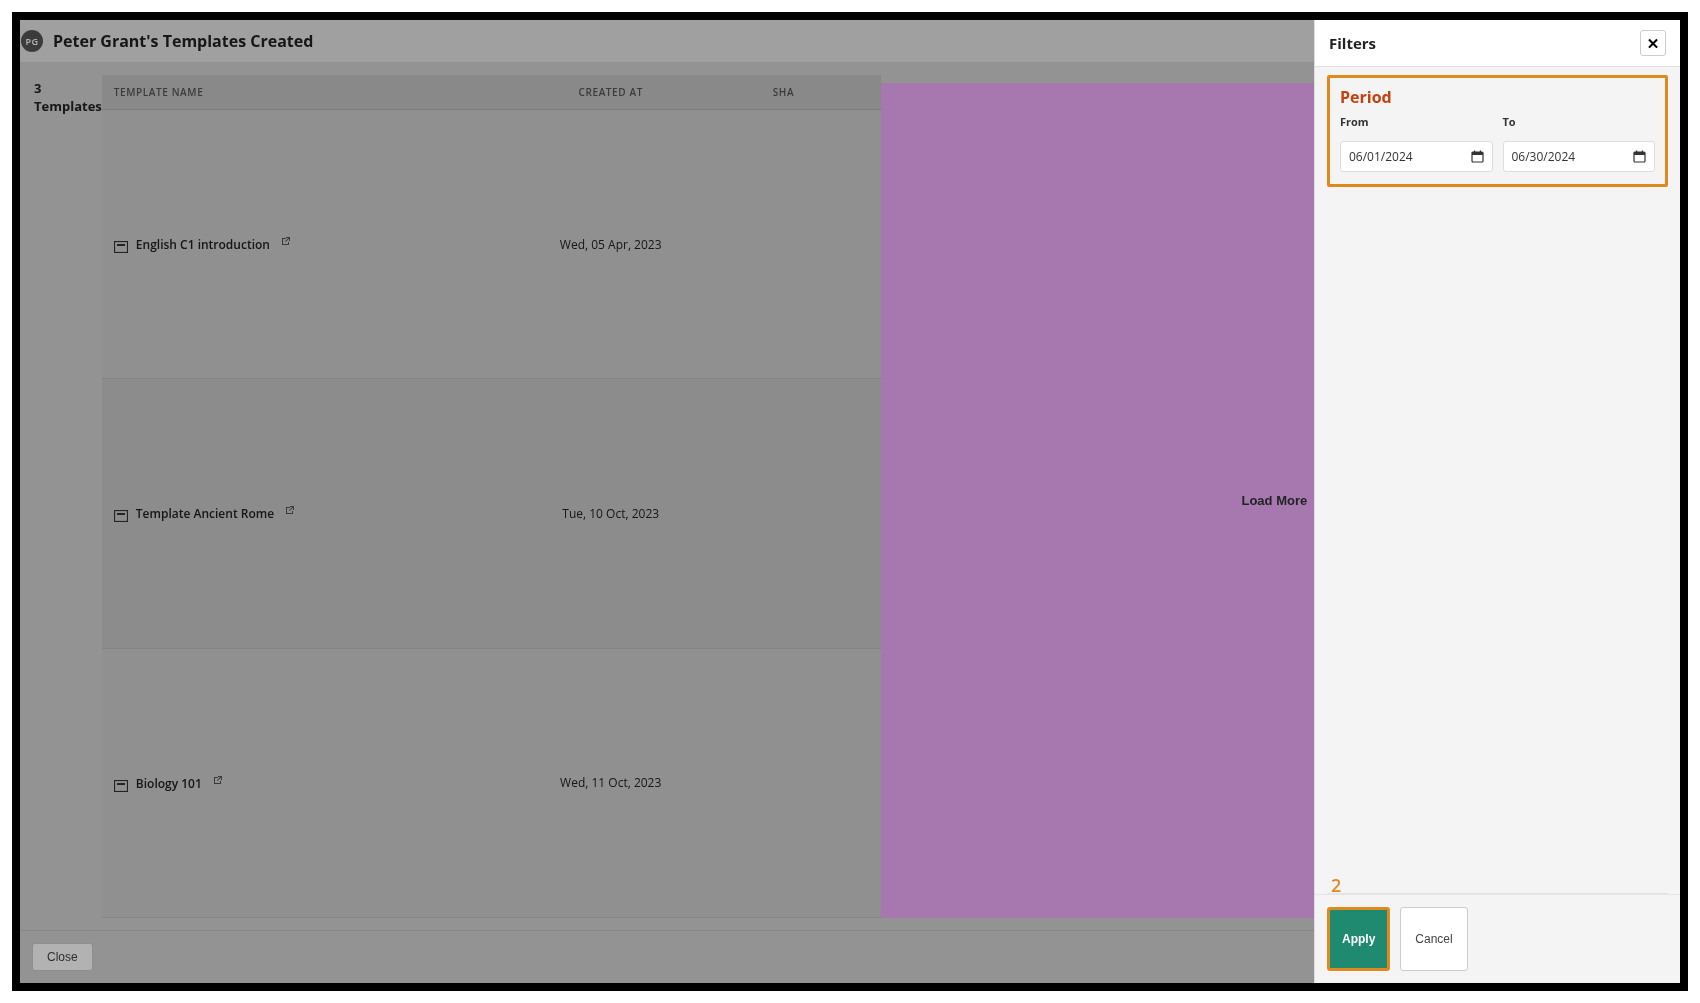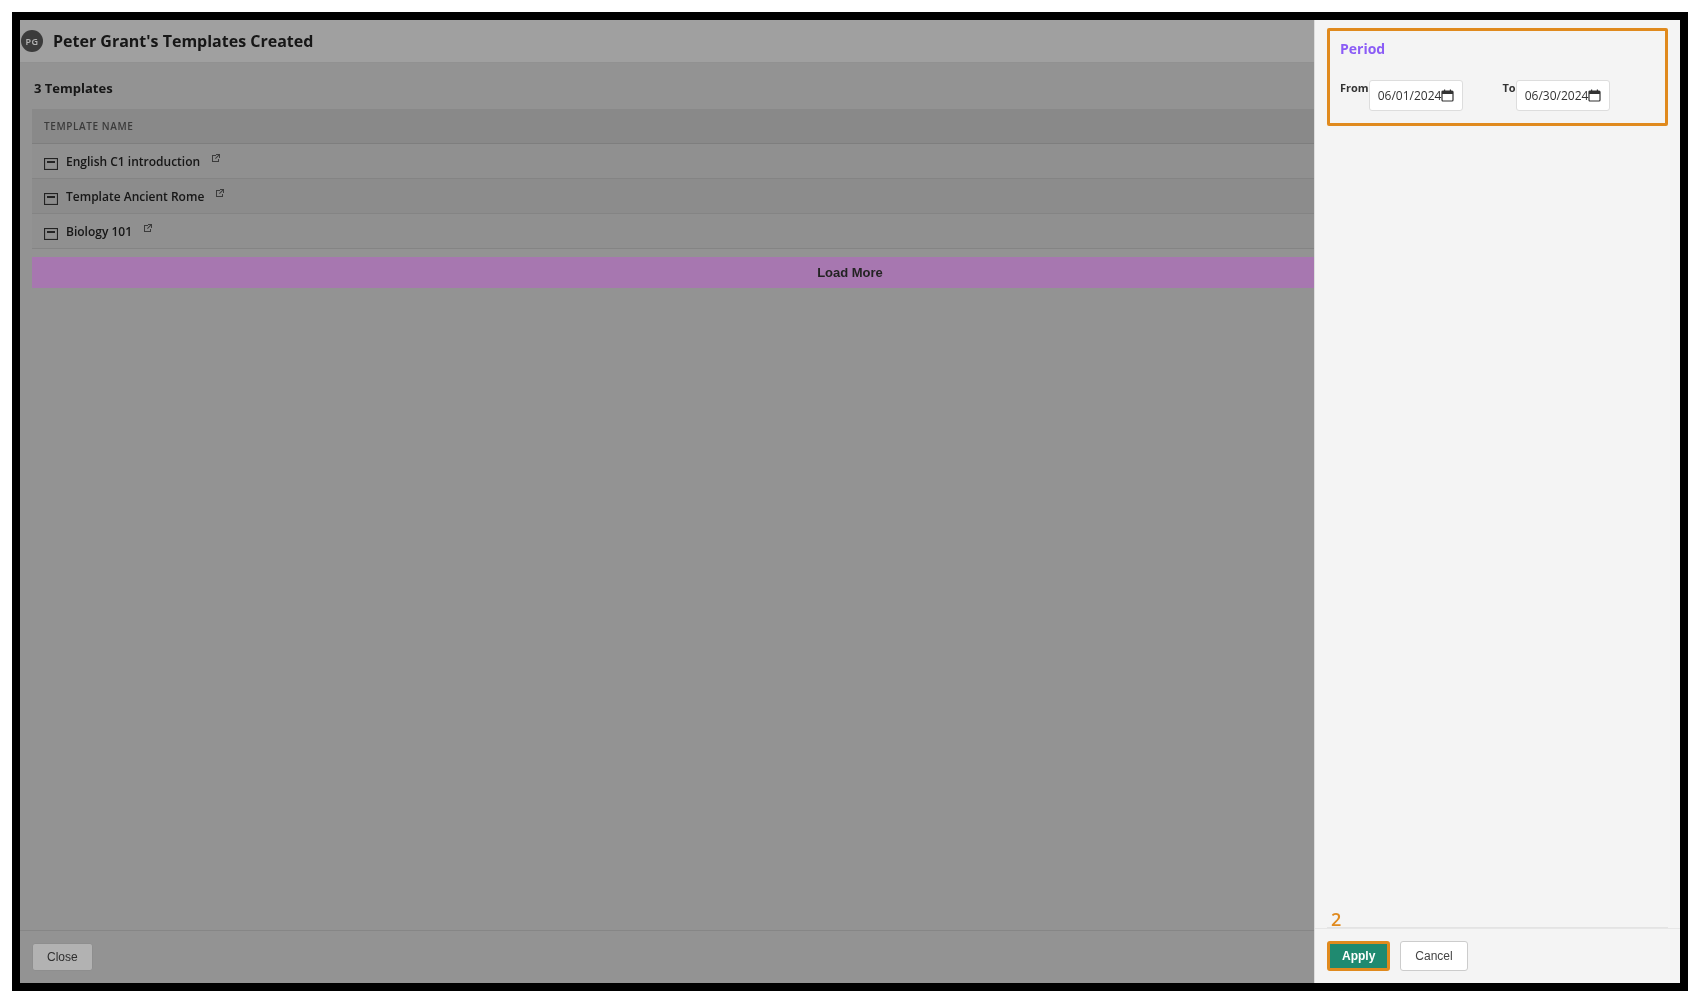--- a/index.html
+++ b/index.html
@@ -51,21 +51,21 @@
     justify-content: center;
     letter-spacing: 0.5px;
   }
   .title { font-size: 16px; font-weight: 700; color: #222; }
 
   .content {
     flex: 1;
     background: #d3d3d3;
     padding: 12px;
     display: flex;
-    flex-direction: column;
+    flex-direction: row;
     overflow: hidden;
   }
   .subtitle { font-size: 13px; font-weight: 700; color: #222; margin: 4px 0 12px 2px; }
 
   .table {
     width: 100%;
     border-collapse: collapse;
     font-size: 12px;
   }
   .table thead th {
@@ -154,23 +154,23 @@
     flex: 1;
     padding: 8px 12px;
     position: relative;
   }
   .period-box {
     border: 3px solid #e08a1e;
     border-radius: 2px;
     padding: 8px 10px 12px 10px;
     background: #f4f4f4;
   }
-  .period-label { font-size: 14px; font-weight: 700; color: #8b5cf6; margin-bottom: 22px; }
+  .period-label { font-size: 16px; font-weight: 700; color: #c2410c; margin-bottom: 6px; }
   .date-row { display: flex; gap: 10px; }
-  .date-col { flex: 1; display:flex; flex-direction:row; }
+  .date-col { flex: 1; display:flex; flex-direction:column;gap:8px; }
   .date-lbl { font-size: 11px; font-weight: 700; margin-bottom: 4px; color:#333; }
   .date-field {
     background: #fff;
     border: 1px solid #ddd;
     border-radius: 3px;
     padding: 6px 8px;
     display: flex;
     align-items: center;
     justify-content: space-between;
     font-size: 12px;
@@ -193,21 +193,21 @@
     gap: 10px;
     position: relative;
     border-top: 1px solid #e6e6e6;
     background:#f4f4f4;
   }
   .btn-apply {
     background: #1f8a70;
     color: #fff;
     border: 3px solid #e08a1e;
     border-radius: 3px;
-    padding: 5px 12px;
+    padding: 22px 12px;
     font-size: 12px;
     font-weight: 700;
     cursor: pointer;
   }
   .anno-2 { top: -22px; left: 16px; }
 </style>
 </head>
 <body>
 
 <div class="frame">
@@ -301,20 +301,24 @@
     </div>
 
     <div class="footer">
       <button class="btn">Close</button>
     </div>
 
     <div class="modal-overlay"></div>
   </div>
 
   <div class="panel">
+    <div class="panel-header">
+      <div class="panel-title">Filters</div>
+      <div class="close-btn">✕</div>
+    </div>
 
     <div class="panel-body">
       <div style="position:relative;">
         <div class="period-box">
           <div class="period-label">Period</div>
           <div class="date-row">
             <div class="date-col">
               <span class="date-lbl">From</span>
               <div class="date-field">
                 <span>06/01/2024</span>

